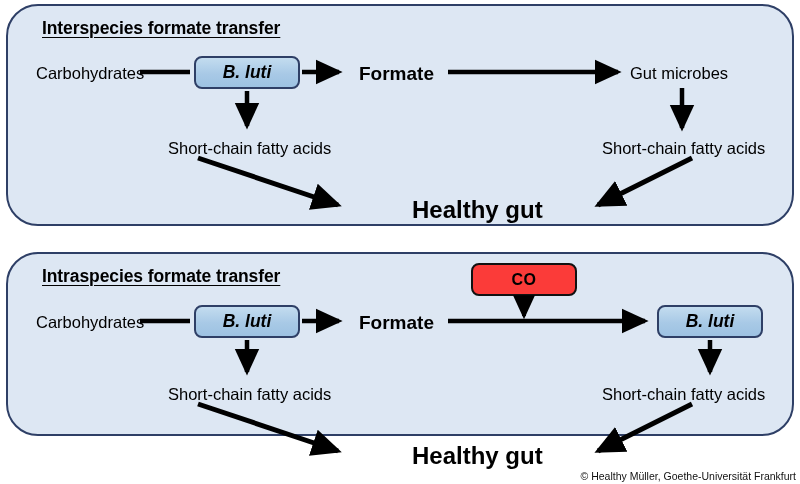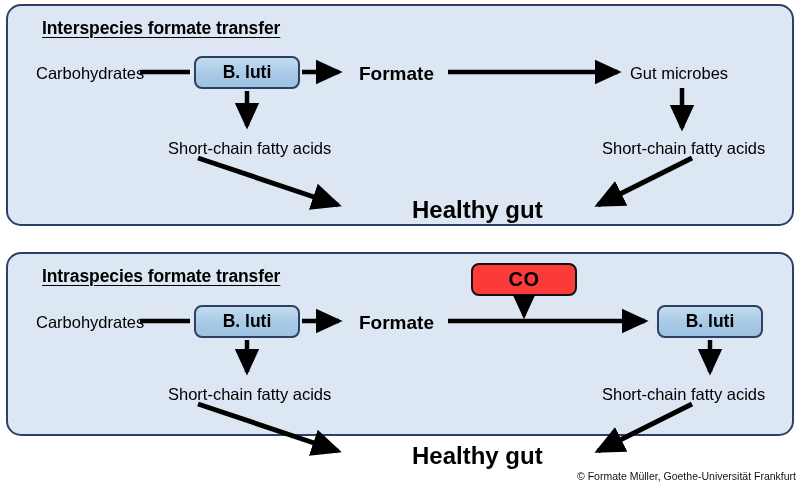--- a/index.html
+++ b/index.html
@@ -19,21 +19,21 @@
   #figure {
     position: absolute;
     left: 0; top: 0;
     width: 800px;
     height: 484px;
   }
   .panel {
     position: absolute;
     background: #dde7f3;
     border: 2.5px solid #2e3f66;
-    border-radius: 15px;
+    border-radius: 32px;
     box-sizing: border-box;
   }
   #panel-top    { left: 6px;  top: 4px;   width: 788px; height: 222px; }
   #panel-bottom { left: 6px;  top: 252px; width: 788px; height: 184px; }
 
   .panel-title {
     position: absolute;
     font-size: 17.5px;
     font-weight: bold;
     text-decoration: underline;
@@ -59,28 +59,29 @@
     display: flex;
     align-items: center;
     justify-content: center;
     border-radius: 8px;
     white-space: nowrap;
   }
   .box-bluti {
     background: linear-gradient(180deg, #c3dcef 0%, #a8c9e6 55%, #9dc2e2 100%);
     border: 2px solid #2e3f66;
     font-weight: bold;
+    font-style: italic;
     font-size: 17.5px;
     text-align: center;
   }
   .box-co {
     background: #fb3b39;
     border: 2px solid #111111;
     font-weight: bold;
-    font-size: 20px;
+    font-size: 16px;
     letter-spacing: 0.5px;
   }
 
   .arrow-layer {
     position: absolute;
     left: 0; top: 0;
     width: 800px; height: 484px;
     pointer-events: none;
   }
 
@@ -177,15 +178,15 @@
       <line x1="516" y1="44" x2="516" y2="62" stroke="#000" stroke-width="4" marker-end="url(#ah2)"></line>
 
       <line x1="702" y1="86" x2="702" y2="118" stroke="#000" stroke-width="4.5" marker-end="url(#ah2)"></line>
 
       <line x1="190" y1="150" x2="330" y2="197" stroke="#000" stroke-width="5" marker-end="url(#ah2)"></line>
 
       <line x1="684" y1="150" x2="590" y2="197" stroke="#000" stroke-width="5" marker-end="url(#ah2)"></line>
     </svg>
   </div>
 
-  <div class="credit">© Formate Müller, Goethe-Universität Frankfurt</div>
+  <div class="credit">© Healthy Müller, Goethe-Universität Frankfurt</div>
 
 </div>
 
 </body></html>

